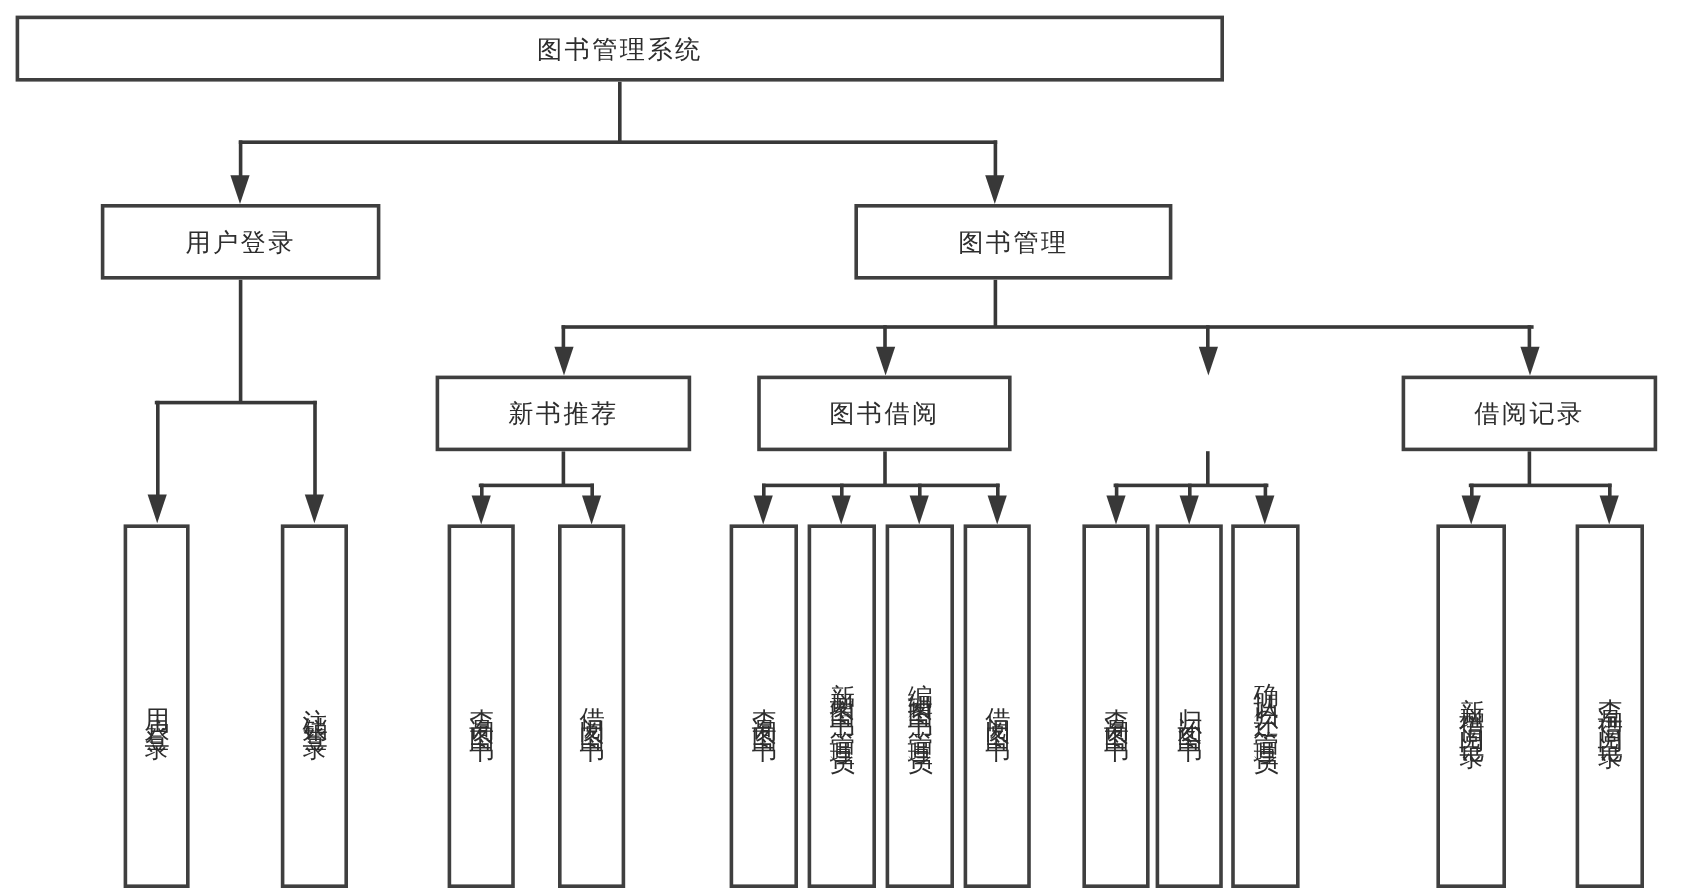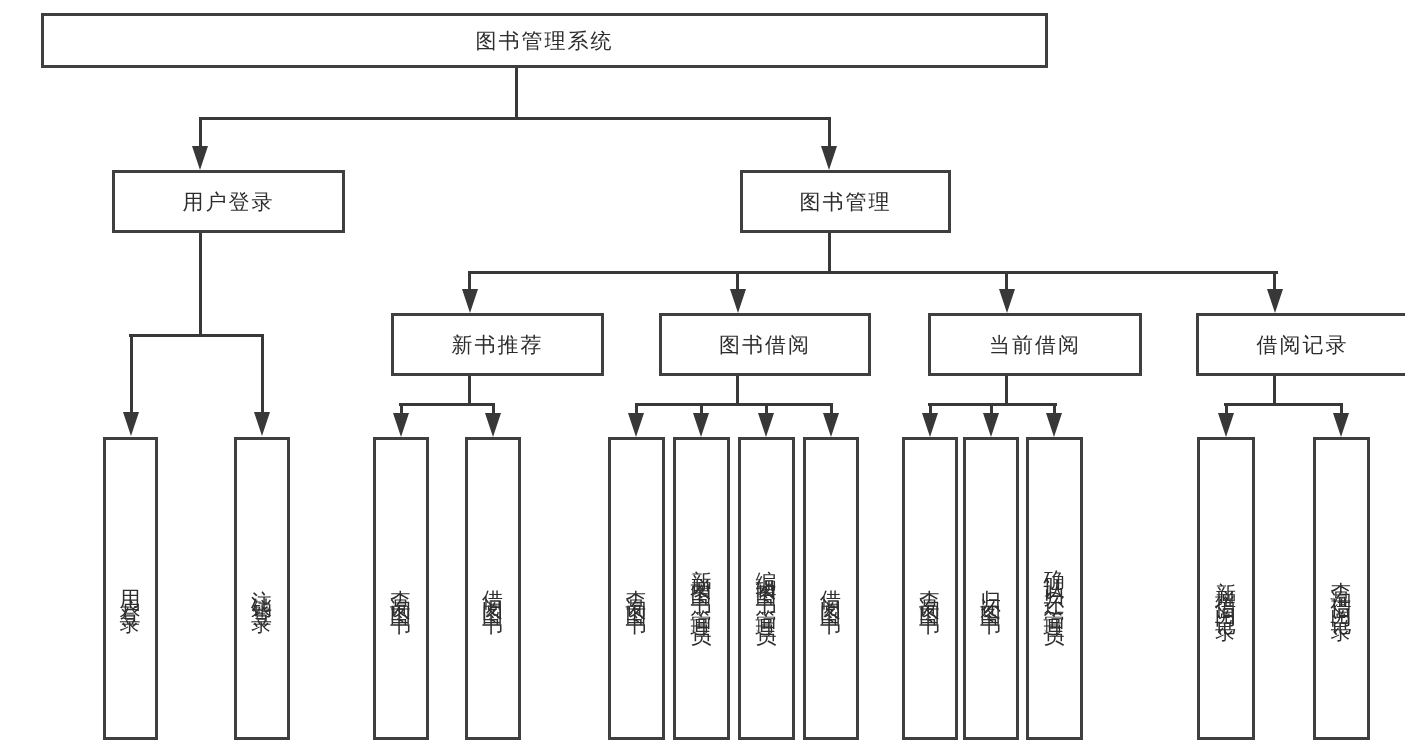--- a/index.html
+++ b/index.html
@@ -13,21 +13,20 @@
   body{font-family:"Liberation Sans","DejaVu Sans",sans-serif;}
   .canvas{
     position:relative;width:1405px;height:747px;background:var(--bg);overflow:hidden;
   }
   .box{
     position:absolute;box-sizing:border-box;background:#fff;
     border:3px solid var(--border);
     display:flex;align-items:center;justify-content:center;
     color:var(--text);font-size:21px;letter-spacing:2px;
     z-index:2;
-    margin-left:28px;
   }
   .vbox{
     position:absolute;box-sizing:border-box;background:#fff;
     border:3px solid var(--border);
     display:flex;align-items:center;justify-content:center;
     color:var(--text);z-index:2;
     top:437px;height:303px;
   }
   .vbox span{
     writing-mode:vertical-rl;text-orientation:upright;
@@ -52,32 +51,29 @@
 
 <div class="canvas">
 
   <div class="box" style="left:13px;top:13px;width:1007px;height:55px;">
     <span>图书管理系统</span>
   </div>
 
   <div class="box" style="left:84px;top:170px;width:233px;height:63px;">
     <span>用户登录</span>
   </div>
-  <div class="box" style="left:712px;top:170px;width:211px;height:63px;">
+  <div class="box" style="left:712px;top:170px;width:265px;height:63px;">
     <span>图书管理</span>
   </div>
 
   <div class="box" style="left:631px;top:313px;width:212px;height:63px;">
     <span>图书借阅</span>
   </div>
   <div class="box" style="left:363px;top:313px;width:213px;height:63px;">
     <span>新书推荐</span>
-  </div>
-  <div class="box" style="left:900px;top:313px;width:214px;height:63px;">
-    <span>当前借阅</span>
   </div>
   <div class="box" style="left:1168px;top:313px;width:213px;height:63px;">
     <span>借阅记录</span>
   </div>
 
   <div class="vbox" style="left:103px;width:55px;">
     <span>用户登录</span>
   </div>
   <div class="vbox" style="left:234px;width:56px;">
     <span>注销登录</span>

